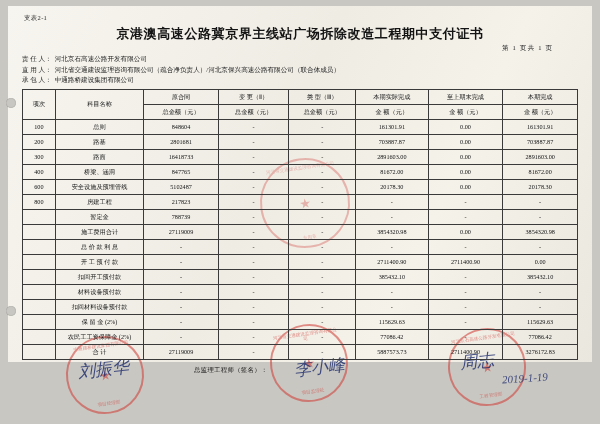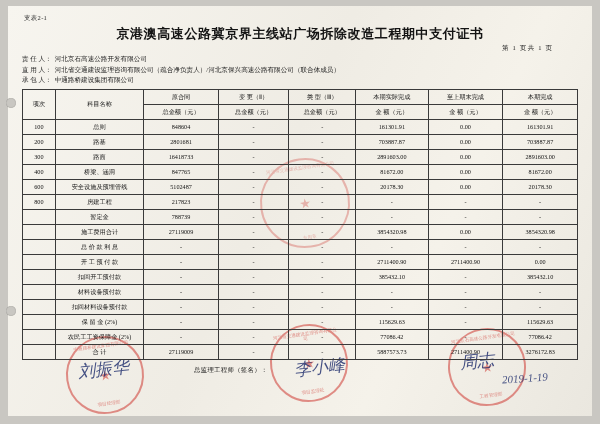--- a/index.html
+++ b/index.html
@@ -3,21 +3,21 @@
 <meta charset="utf-8">
 <style>
   html,body{margin:0;padding:0;}
   body{
     width:600px;height:424px;
     background:#c9c7c2;
     font-family:"Liberation Serif", serif;
     overflow:hidden;
   }
   #sheet{
-    position:absolute;left:8px;top:6px;width:584px;height:410px;
+    position:absolute;left:8px;top:6px;width:584px;height:356px;
     background:#bef264;
     box-shadow:0 0 3px rgba(0,0,0,.35) inset;
   }
   
   #sheet:before{
     content:"";position:absolute;inset:0;
     background:linear-gradient(115deg,#f7f5ef 0%,#efece4 45%,#f5f2ea 70%,#eae7df 100%);
     pointer-events:none;
   }
   .doc{position:relative;z-index:2;padding:6px 14px 0 14px;}

